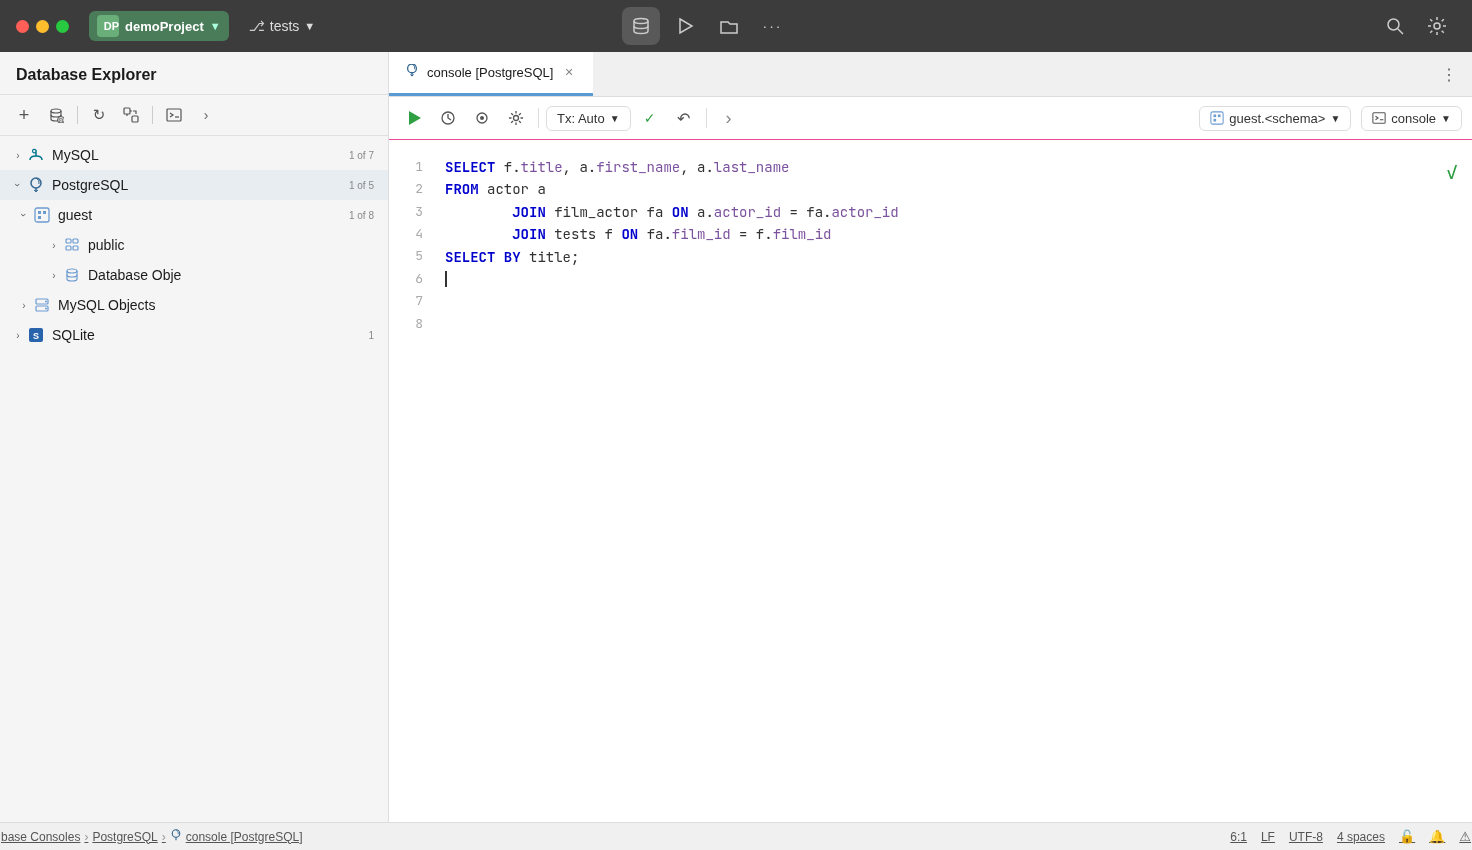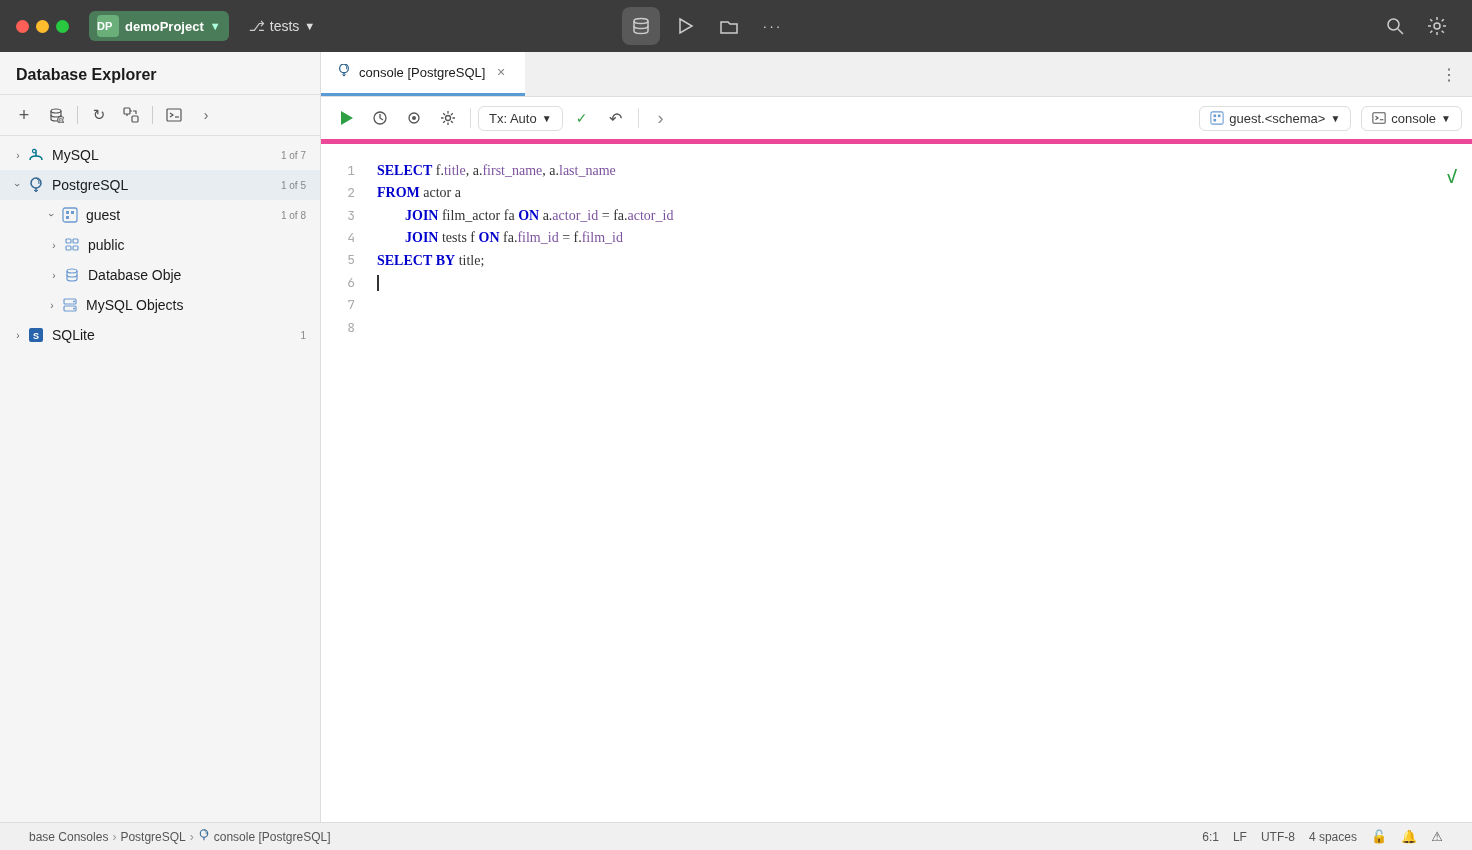--- a/index.html
+++ b/index.html
@@ -49,21 +49,21 @@
       font-size: 13px;
       font-weight: 600;
     }
     .project-badge-icon {
       background: #6aaf7a;
       border-radius: 4px;
       width: 22px;
       height: 22px;
       display: flex;
       align-items: center;
-      justify-content: flex-start;
+      justify-content: flex-end;
       font-size: 11px;
       font-weight: bold;
       color: white;
     }
     .titlebar-item {
       display: flex;
       align-items: center;
       gap: 5px;
       color: #ddd;
       font-size: 14px;
@@ -101,21 +101,21 @@
 
     
     .main-content {
       display: flex;
       flex: 1;
       overflow: hidden;
     }
 
     
     .sidebar {
-      width: 321px;
+      width: 389px;
       background: #f5f5f5;
       border-right: 1px solid #ddd;
       display: flex;
       flex-direction: column;
       flex-shrink: 0;
     }
     .sidebar-header {
       padding: 14px 16px 10px;
       font-size: 16px;
       font-weight: 700;
@@ -185,21 +185,21 @@
       flex-shrink: 0;
     }
     .tree-label { flex: 1; }
     .tree-badge {
       font-size: 10px;
       color: #888;
       background: transparent;
       padding: 1px 4px;
     }
     .indent-1 { padding-left: 10px; }
-    .indent-2 { padding-left: 44px; }
+    .indent-2 { padding-left: 16px; }
     .indent-3 { padding-left: 46px; }
 
     
     .editor-panel {
       flex: 1;
       background: white;
       display: flex;
       flex-direction: column;
       overflow: hidden;
     }
@@ -256,21 +256,21 @@
       color: #666;
       font-size: 16px;
     }
 
     
     .editor-toolbar {
       display: flex;
       align-items: center;
       gap: 4px;
       padding: 6px 10px;
-      border-bottom: 5px solid #ec4899;
+      border-bottom: 1px solid #ec4899;
       background: white;
       flex-shrink: 0;
       text-align: right;
     }
     .ed-btn {
       width: 30px;
       height: 30px;
       border-radius: 6px;
       display: flex;
       align-items: center;
@@ -352,21 +352,20 @@
       display: flex;
       align-items: center;
       justify-content: flex-end;
       font-size: 13px;
     }
     .code-area {
       flex: 1;
       padding: 16px 8px 16px 8px;
       overflow: auto;
       background: white;
-      font-family: Liberation Serif, serif;
     }
     .code-line {
       height: 22.4px;
       display: flex;
       align-items: center;
       white-space: pre;
     } 
     .kw-blue { color: #0000cd; font-weight: 600; }
     .identifier { color: #333; }
     .column { color: #7c529e; }
@@ -387,25 +386,26 @@
       font-size: 20px;
     }
 
     
     .statusbar {
       height: 28px;
       background: #f0f0f0;
       border-top: 1px solid #ddd;
       display: flex;
       align-items: center;
-      padding: 0 29px;
+      padding: 0 1px;
       font-size: 12px;
       color: #555;
       gap: 4px;
       flex-shrink: 0;
+      text-decoration: underline;
     }
     .statusbar-breadcrumb {
       display: flex;
       align-items: center;
       gap: 4px;
     }
     .statusbar-sep { color: #999; }
     .statusbar-right {
       margin-left: auto;
       display: flex;

